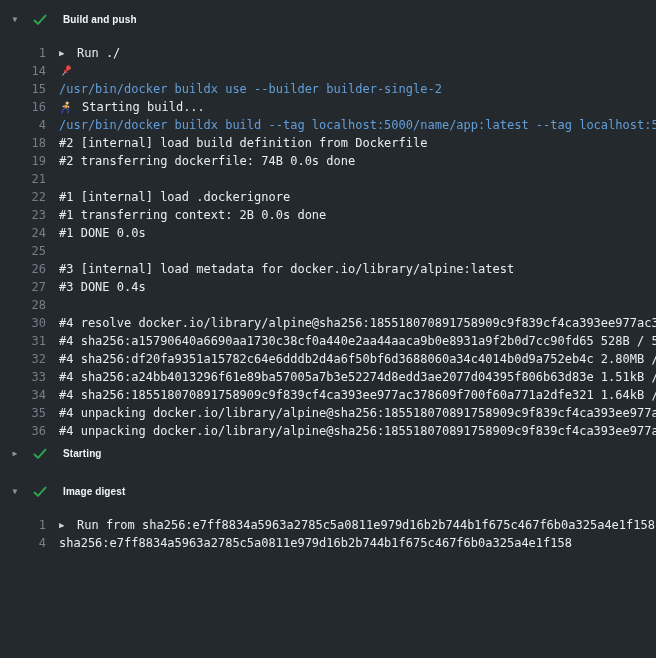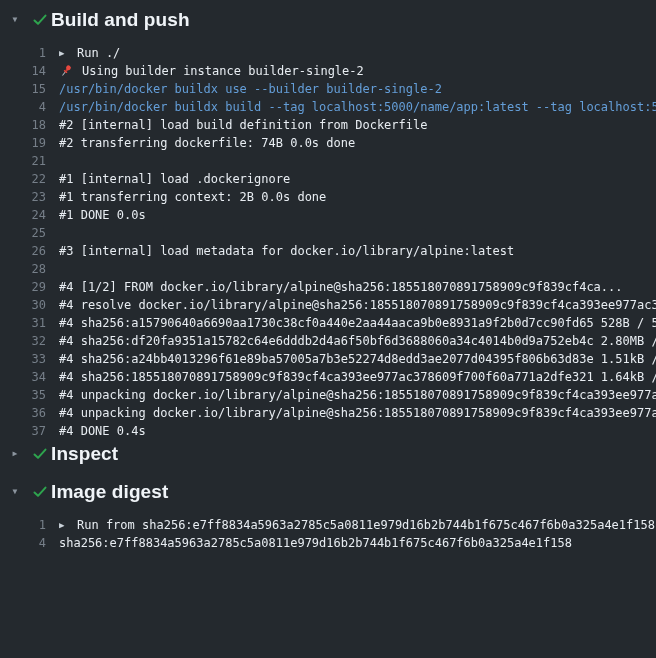--- a/index.html
+++ b/index.html
@@ -37,23 +37,23 @@
   .chk {
     width: 15px;
     height: 14px;
     margin-left: 12px;
     color: var(--green, #2ea44e);
     flex: none;
     display: flex;
     align-items: center;
   }
   .title {
-    margin-left: 3px;
+    margin-left: 15px;
     font-family: "Liberation Sans", "DejaVu Sans", sans-serif;
-    font-size: 19px;
+    font-size: 10px;
     font-weight: bold;
     color: var(--title, #f0f4f8);
     letter-spacing: 0.1px;
   }
   .lines { margin-top: 14px; }
   .line {
     display: flex;
     height: 18px;
     overflow: hidden;
     padding-left: 8px;
@@ -117,28 +117,39 @@
 
   <div class="line">
     <span class="ln">14</span>
     <span class="txt"><span class="lineicon"><svg width="14" height="14" viewBox="0 0 16 16">
                 <g transform="rotate(38 8 8)">
                   <rect x="7.5" y="9.4" width="1" height="5.2" fill="#b9c2cb"></rect>
                   <rect x="5.7" y="8" width="4.6" height="1.6" rx="0.8" fill="#e8483f"></rect>
                   <rect x="6.8" y="4.8" width="2.4" height="3.4" fill="#c63a32"></rect>
                   <circle cx="8" cy="3.4" r="2.7" fill="#e8483f"></circle>
                 </g>
-              </svg></span><span class="t">Using builder instance builder-single-2</span></span>
+              </svg></span></span>
   </div>
 
   <div class="line">
     <span class="ln">15</span>
     <span class="txt cmd"><span class="t">/usr/bin/docker buildx use --builder builder-single-2</span></span>
   </div>
 
+  <div class="line">
+    <span class="ln">16</span>
+    <span class="txt"><span class="lineicon"><svg width="13" height="15" viewBox="0 0 16 16">
+                <circle cx="10" cy="2.6" r="2" fill="#f2c18a"></circle>
+                <path d="M7.2 4.6 L10.8 5.4 L10 9.4 L6.8 8.4 Z" fill="#f5a623"></path>
+                <path d="M7 5.8 L4.4 7.4" stroke="#f2c18a" stroke-width="1.5" fill="none"></path>
+                <path d="M10.6 6.2 L12.6 8" stroke="#f2c18a" stroke-width="1.5" fill="none"></path>
+                <path d="M7.4 8.8 L4.6 11.4 L3.8 14.6" stroke="#3b4a9b" stroke-width="1.8" fill="none" stroke-linecap="round" stroke-linejoin="round"></path>
+                <path d="M9.8 9.2 L11.8 11.6 L11 14.4" stroke="#3b4a9b" stroke-width="1.8" fill="none" stroke-linecap="round" stroke-linejoin="round"></path>
+              </svg></span><span class="t">Starting build...</span></span>
+  </div>
 
   <div class="line">
     <span class="ln">4</span>
     <span class="txt cmd"><span class="t">/usr/bin/docker buildx build --tag localhost:5000/name/app:latest --tag localhost:5000/name/app:1.0.0</span></span>
   </div>
 
   <div class="line">
     <span class="ln">18</span>
     <span class="txt"><span class="t">#2 [internal] load build definition from Dockerfile</span></span>
   </div>
@@ -172,30 +183,30 @@
   <div class="line">
     <span class="ln">25</span>
     <span class="txt"><span class="t"></span></span>
   </div>
 
   <div class="line">
     <span class="ln">26</span>
     <span class="txt"><span class="t">#3 [internal] load metadata for docker.io/library/alpine:latest</span></span>
   </div>
 
+  <div class="line">
+    <span class="ln">27</span>
+    <span class="txt"><span class="t">#3 DONE 0.4s</span></span>
+  </div>
 
   <div class="line">
     <span class="ln">28</span>
     <span class="txt"><span class="t"></span></span>
   </div>
 
-  <div class="line">
-    <span class="ln">29</span>
-    <span class="txt"><span class="t">#4 [1/2] FROM docker.io/library/alpine@sha256:185518070891758909c9f839cf4ca...</span></span>
-  </div>
 
   <div class="line">
     <span class="ln">30</span>
     <span class="txt"><span class="t">#4 resolve docker.io/library/alpine@sha256:185518070891758909c9f839cf4ca393ee977ac378609f700f60a771a2dfe321 done</span></span>
   </div>
 
   <div class="line">
     <span class="ln">31</span>
     <span class="txt"><span class="t">#4 sha256:a15790640a6690aa1730c38cf0a440e2aa44aaca9b0e8931a9f2b0d7cc90fd65 528B / 528B done</span></span>
   </div>
@@ -218,39 +229,35 @@
   <div class="line">
     <span class="ln">35</span>
     <span class="txt"><span class="t">#4 unpacking docker.io/library/alpine@sha256:185518070891758909c9f839cf4ca393ee977ac378609f700f60a771a2dfe321</span></span>
   </div>
 
   <div class="line">
     <span class="ln">36</span>
     <span class="txt"><span class="t">#4 unpacking docker.io/library/alpine@sha256:185518070891758909c9f839cf4ca393ee977ac378609f700f60a771a2dfe321 done</span></span>
   </div>
 
-  <div class="line">
-    <span class="ln">37</span>
-    <span class="txt"><span class="t">#4 DONE 0.4s</span></span>
-  </div>
 
 
 
 </div>
   </div>
 
   <div class="section" style="margin-top: 4px;">
     <div class="hdr">
       <span class="exp">▶</span>
       <span class="chk">
           <svg width="14" height="12" viewBox="0 0 14 12">
             <path d="M1.5 6.5 L5 9.8 L12.5 1.6" fill="none" stroke="currentColor" stroke-width="2" stroke-linecap="round" stroke-linejoin="round"></path>
           </svg>
         </span>
-      <span class="title">Inspect</span>
+      <span class="title">Starting</span>
     </div>
 
   </div>
 
   <div class="section" style="margin-top: 18px;">
     <div class="hdr">
       <span class="exp">▼</span>
       <span class="chk">
           <svg width="14" height="12" viewBox="0 0 14 12">
             <path d="M1.5 6.5 L5 9.8 L12.5 1.6" fill="none" stroke="currentColor" stroke-width="2" stroke-linecap="round" stroke-linejoin="round"></path>

